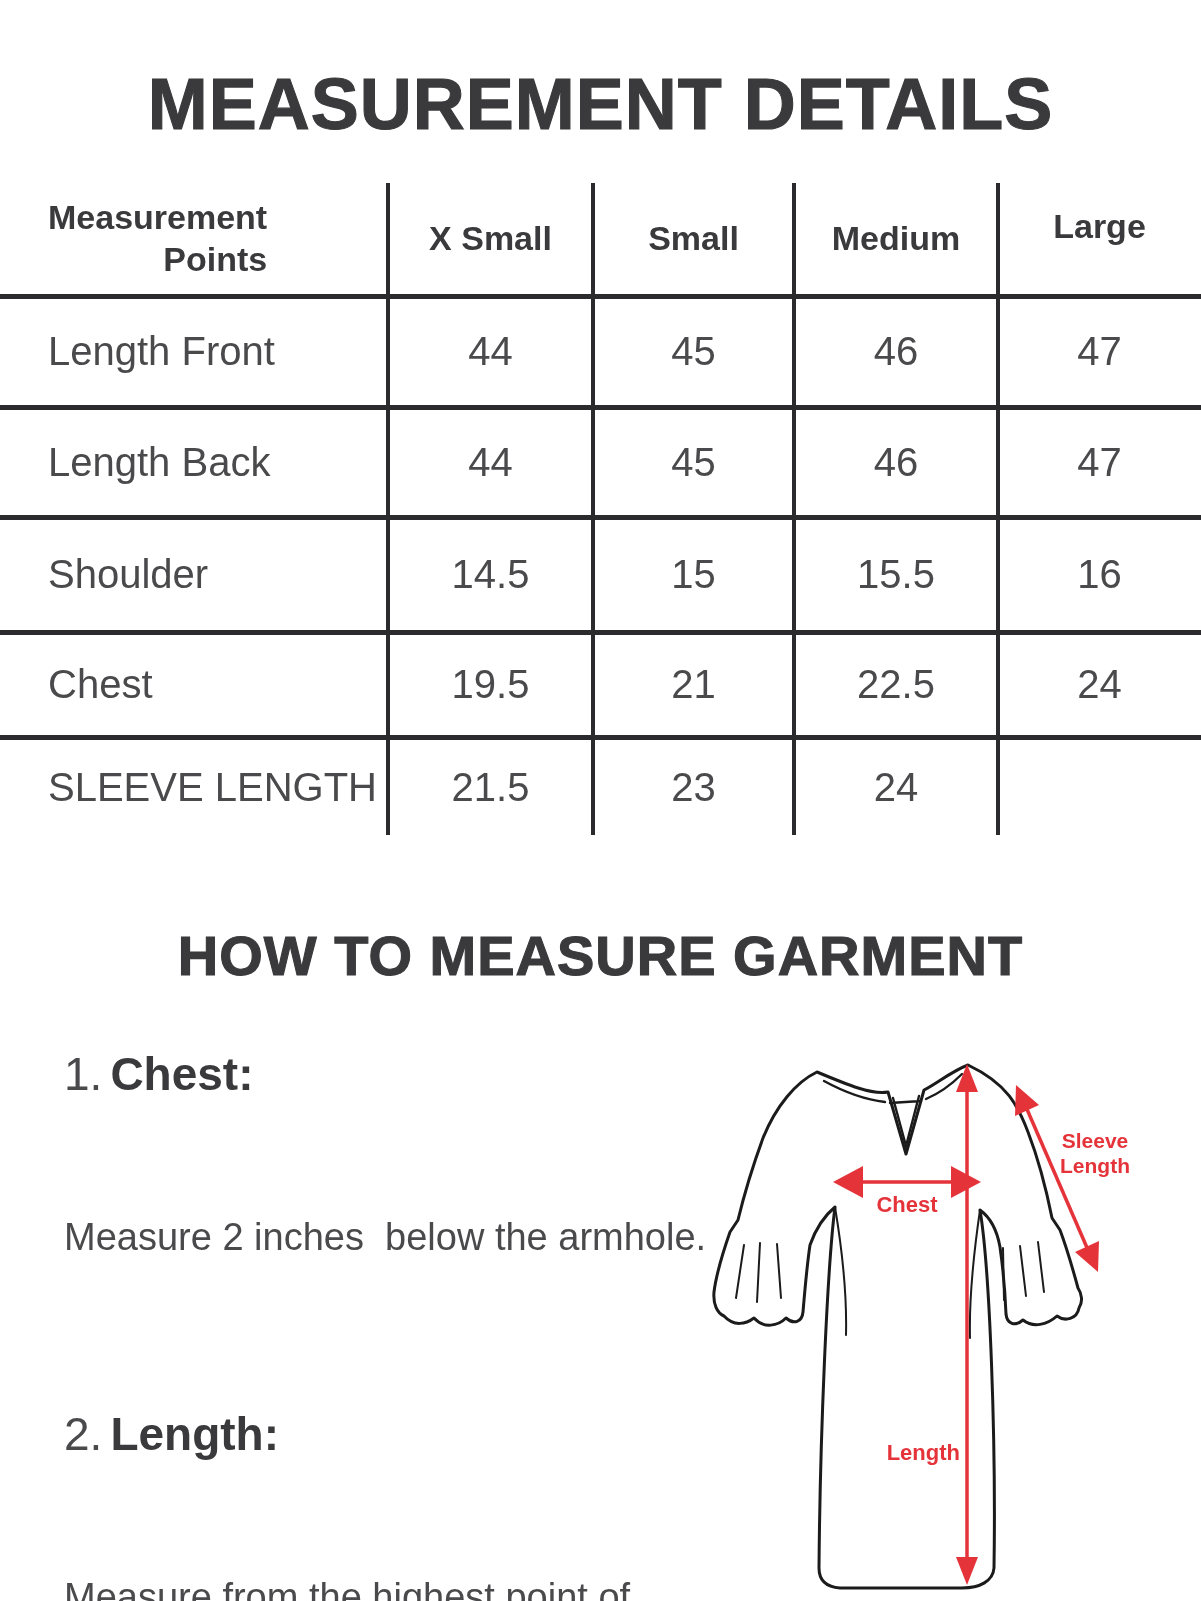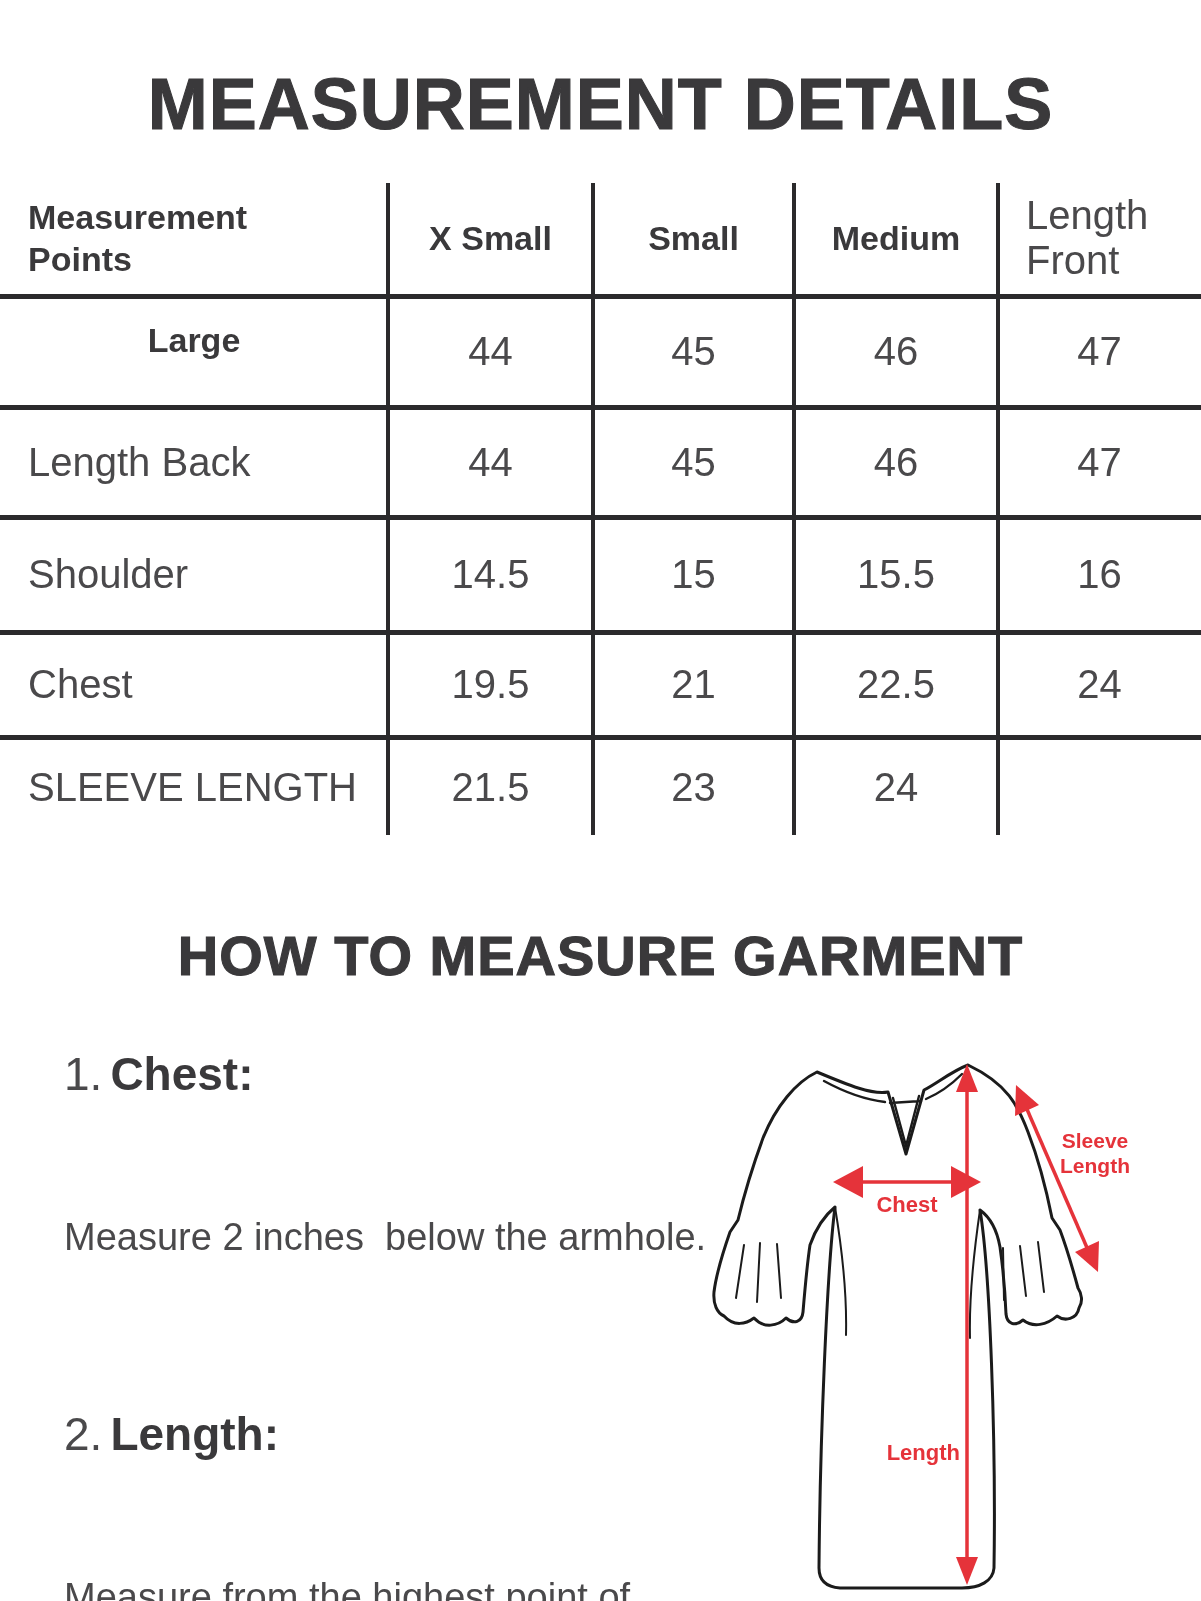--- a/index.html
+++ b/index.html
@@ -18,21 +18,21 @@
 
   
   .chart { position:absolute; left:0; top:180px; width:1201px; height:658px; }
   .chart-grid {
     position:absolute; left:0; top:0; width:100%; height:100%;
     display:grid;
     grid-template-columns:388px 205px 201px 204px 203px;
     grid-template-rows:116px 111px 110px 115px 105px 101px;
   }
   .cell { display:flex; align-items:center; justify-content:center; }
-  .cell.left { justify-content:flex-start; padding-left:28px; box-sizing:border-box; }
+  .cell.left { justify-content:flex-start; padding-left:48px; box-sizing:border-box;text-align:right; }
   .cell.header {
     font-weight:700; font-size:34px; line-height:42px;
     color:var(--heading-color,#3a393b); white-space:pre-line;
   }
   .cell.header.raise { padding-bottom:24px; }
   .cell.data { font-size:40px; color:var(--text-color,#4a494b); }
   .hline { position:absolute; left:0; width:1201px; height:5px; background:var(--line-color,#2b2a2c); }
   .vline { position:absolute; top:3px; width:4px; height:652px; background:var(--line-color,#2b2a2c); }
 
   
@@ -61,23 +61,23 @@
   <div class="title main">MEASUREMENT DETAILS</div>
 
   <div class="chart">
     <div class="chart-grid">
 
       <div class="cell header left">Measurement
 Points</div>
       <div class="cell header">X Small</div>
       <div class="cell header">Small</div>
       <div class="cell header">Medium</div>
+      <div class="cell header raise">Large</div>
+
       <div class="cell data left">Length Front</div>
-
-      <div class="cell header raise">Large</div>
       <div class="cell data">44</div>
       <div class="cell data">45</div>
       <div class="cell data">46</div>
       <div class="cell data">47</div>
 
       <div class="cell data left">Length Back</div>
       <div class="cell data">44</div>
       <div class="cell data">45</div>
       <div class="cell data">46</div>
       <div class="cell data">47</div>

